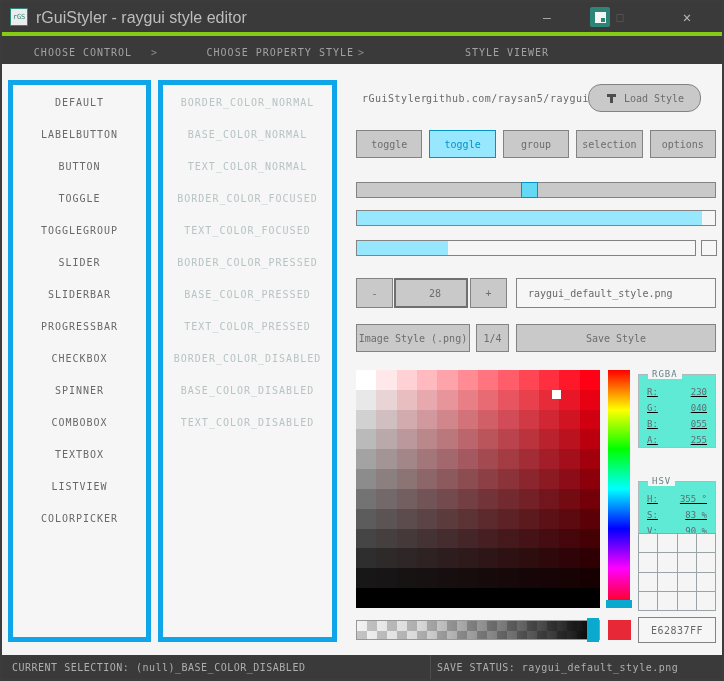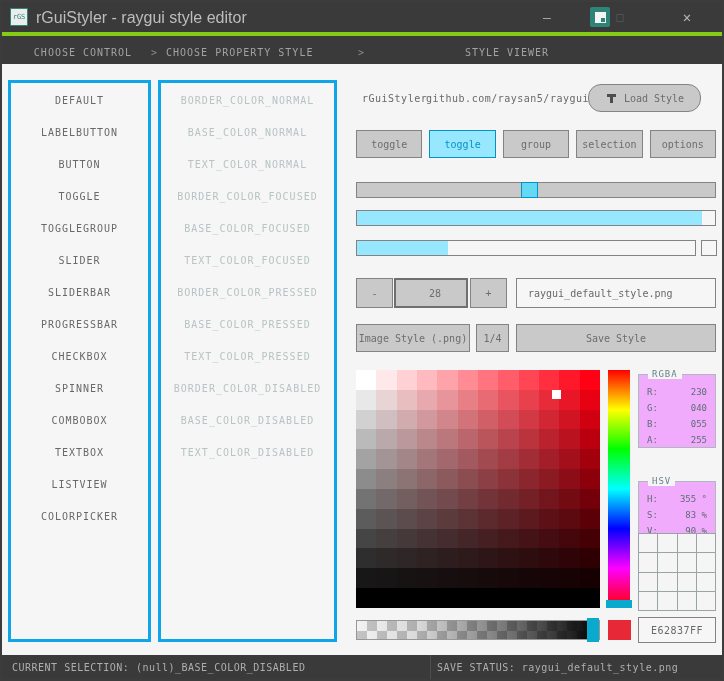--- a/index.html
+++ b/index.html
@@ -16,28 +16,28 @@
   .cap-close { left:668px; width:34px; font-size:14px; }
   .badge { position:absolute; left:588px; top:5px; width:20px; height:20px; background:#2e8577; border-radius:2px; display:flex; align-items:center; justify-content:center; }
   .badge .sq { width:11px; height:11px; background:#f5f5f5; position:relative; }
   .badge .sq::after { content:""; position:absolute; right:1px; bottom:1px; width:4px; height:4px; background:#2e8577; }
 
   
   .toolbar { position:absolute; top:30px; left:0; right:0; height:32px; background:#3a3a3a; border-top:4px solid #84cc16; color:#a2a2a2; font-size:10px; letter-spacing:1px; }
   .toolbar span { position:absolute; top:11px; white-space:nowrap; }
   .tb1 { left:0; width:162px; text-align:center; }
   .tbc1 { left:149px; color:#8c8c8c; }
-  .tb2 { left:164px; width:188px; text-align:left; }
+  .tb2 { left:164px; width:188px; text-align:right; }
   .tbc2 { left:356px; color:#8c8c8c; }
   .tb3 { left:372px; width:266px; text-align:center; }
 
   
   .main { position:absolute; top:62px; left:0; right:0; bottom:24px; background:#f5f5f5; }
 
-  .listpanel { position:absolute; top:16px; height:562px; border:3px solid #0ea5e9; background:#f6f6f6; padding-top:2px; }
+  .listpanel { position:absolute; top:16px; height:562px; border:5px solid #0ea5e9; background:#f6f6f6; padding-top:2px; }
   .controls { left:6px; width:143px; }
   .props { left:156px; width:179px; }
   .listpanel .item { height:32px; line-height:32px; text-align:center; font-size:10px; letter-spacing:1px; color:#696969; white-space:nowrap; }
   .props .item { color:#b8c3c4; }
 
   .lbl { position:absolute; font-size:10px; letter-spacing:0.5px; color:#696969; white-space:nowrap; }
 
   .ctl { position:absolute; background:#c9c9c9; border:1px solid #838383; color:#6d6d6d; font-size:10px; letter-spacing:0; display:flex; align-items:center; justify-content:center; white-space:nowrap; }
 
   .btn-load { left:586px; top:20px; width:113px; height:28px; gap:6px;border-radius:13px; }
@@ -72,21 +72,21 @@
     background:
       linear-gradient(to bottom, rgba(0,0,0,0) 0 8.33%, rgba(0,0,0,.09) 8.33% 16.67%, rgba(0,0,0,.18) 16.67% 25%, rgba(0,0,0,.27) 25% 33.33%, rgba(0,0,0,.36) 33.33% 41.67%, rgba(0,0,0,.45) 41.67% 50%, rgba(0,0,0,.55) 50% 58.33%, rgba(0,0,0,.64) 58.33% 66.67%, rgba(0,0,0,.73) 66.67% 75%, rgba(0,0,0,.82) 75% 83.33%, rgba(0,0,0,.91) 83.33% 91.67%, rgba(0,0,0,1) 91.67% 100%),
       linear-gradient(to right, #ffffff 0 8.33%, #ffe8ea 8.33% 16.67%, #ffd1d4 16.67% 25%, #ffbabf 25% 33.33%, #ffa3aa 33.33% 41.67%, #ff8c94 41.67% 50%, #ff747e 50% 58.33%, #ff5d69 58.33% 66.67%, #ff4654 66.67% 75%, #ff2f3f 75% 83.33%, #ff182a 83.33% 91.67%, #ff0015 91.67% 100%);
   }
   .sv-cursor { position:absolute; left:196px; top:20px; width:9px; height:9px; background:#ffffff; }
 
   .hue-bar { position:absolute; left:606px; top:306px; width:22px; height:238px;
     background: linear-gradient(to bottom, #ff0000 0%, #ffff00 16.7%, #00ff00 33.3%, #00ffff 50%, #0000ff 66.7%, #ff00ff 83.3%, #ff0000 100%); }
   .hue-handle { position:absolute; left:-2px; top:230px; width:26px; height:8px; }
 
-  .group { position:absolute; left:636px; width:78px; border:1px solid #aeb9bb; background:#f0abfc; }
+  .group { position:absolute; left:636px; width:78px; border:1px solid #aeb9bb; background:#5eead4;text-decoration:underline; }
   .group-rgba { top:310px; height:74px; }
   .group-hsv  { top:398px; height:60px;margin-top:19px; }
   .group-label { position:absolute; top:-6px; left:9px; background:#f5f5f5; padding:0 4px; font-size:9px; letter-spacing:1px; color:#68838a; }
   .group-rows { padding-top:9px; }
   .group-row { display:flex; justify-content:space-between; padding:0 8px; font-size:9px; line-height:16px; color:#5d6e72; white-space:pre; }
 
   .samples { position:absolute; left:636px; top:469px; width:78px; height:78px; display:grid; grid-template-columns:repeat(4,1fr); grid-auto-rows:1fr; gap:1px; background:#9aa4a6; padding:1px; }
   .samples div { background:#f5f5f5; }
 
   .alpha-bar { position:absolute; left:354px; top:556px; width:244px; height:20px; border:1px solid #979797;
@@ -155,21 +155,20 @@
         <div class="item">LISTVIEW</div>
         <div class="item">COLORPICKER</div>
       </div>
 
     <div class="listpanel props">
 
     <div class="item">BORDER_COLOR_NORMAL</div>
         <div class="item">BASE_COLOR_NORMAL</div>
         <div class="item">TEXT_COLOR_NORMAL</div>
         <div class="item">BORDER_COLOR_FOCUSED</div>
-        <div class="item">BASE_COLOR_FOCUSED</div>
         <div class="item">TEXT_COLOR_FOCUSED</div>
         <div class="item">BORDER_COLOR_PRESSED</div>
         <div class="item">BASE_COLOR_PRESSED</div>
         <div class="item">TEXT_COLOR_PRESSED</div>
         <div class="item">BORDER_COLOR_DISABLED</div>
         <div class="item">BASE_COLOR_DISABLED</div>
         <div class="item">TEXT_COLOR_DISABLED</div>
       </div>
 
     <div class="lbl" style="left:360px; top:29px;">rGuiStyler</div>

